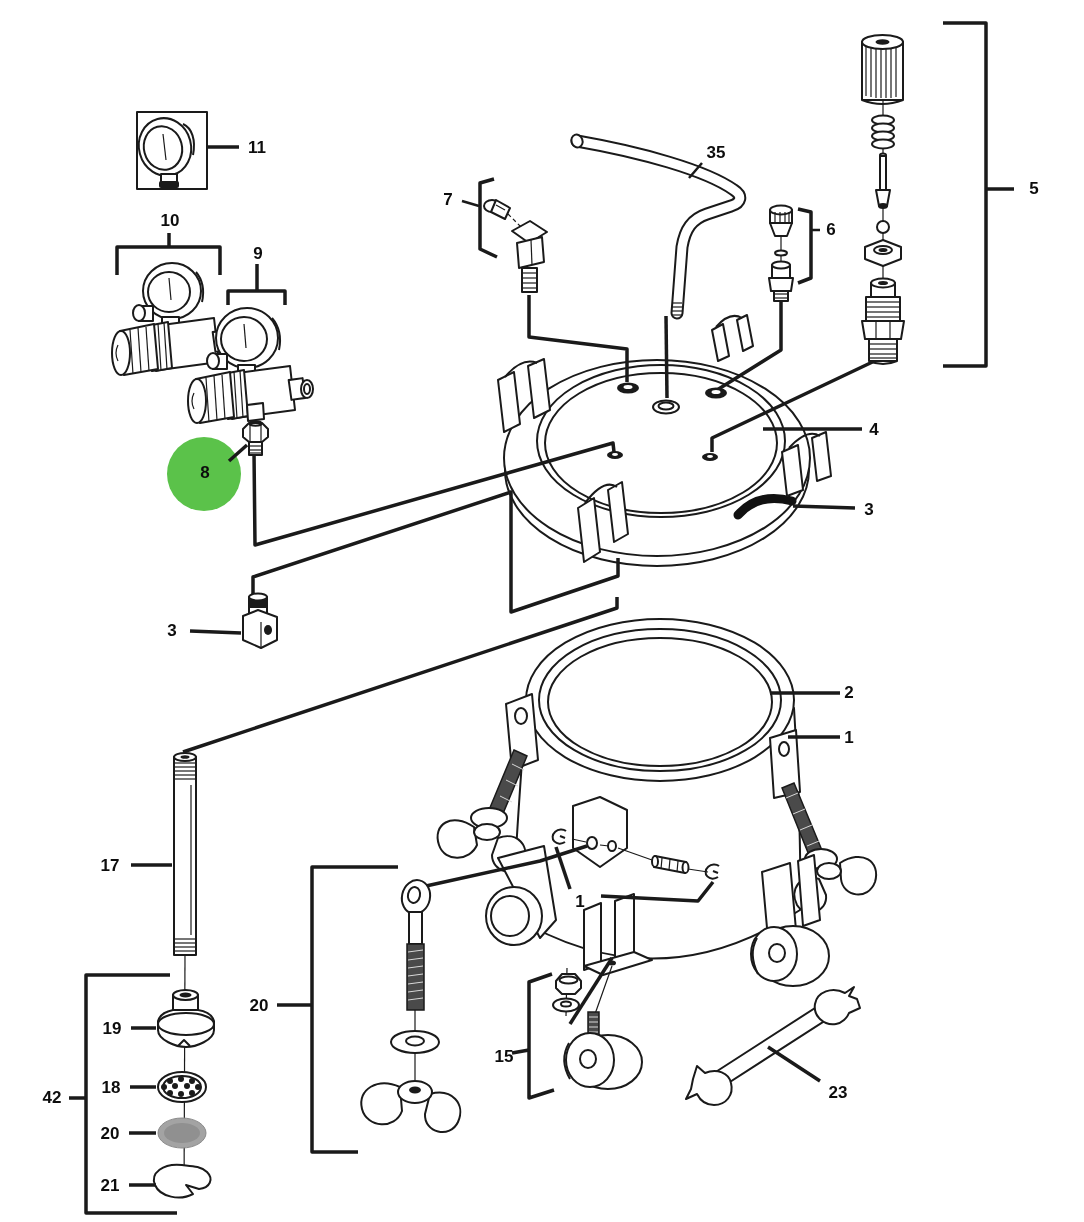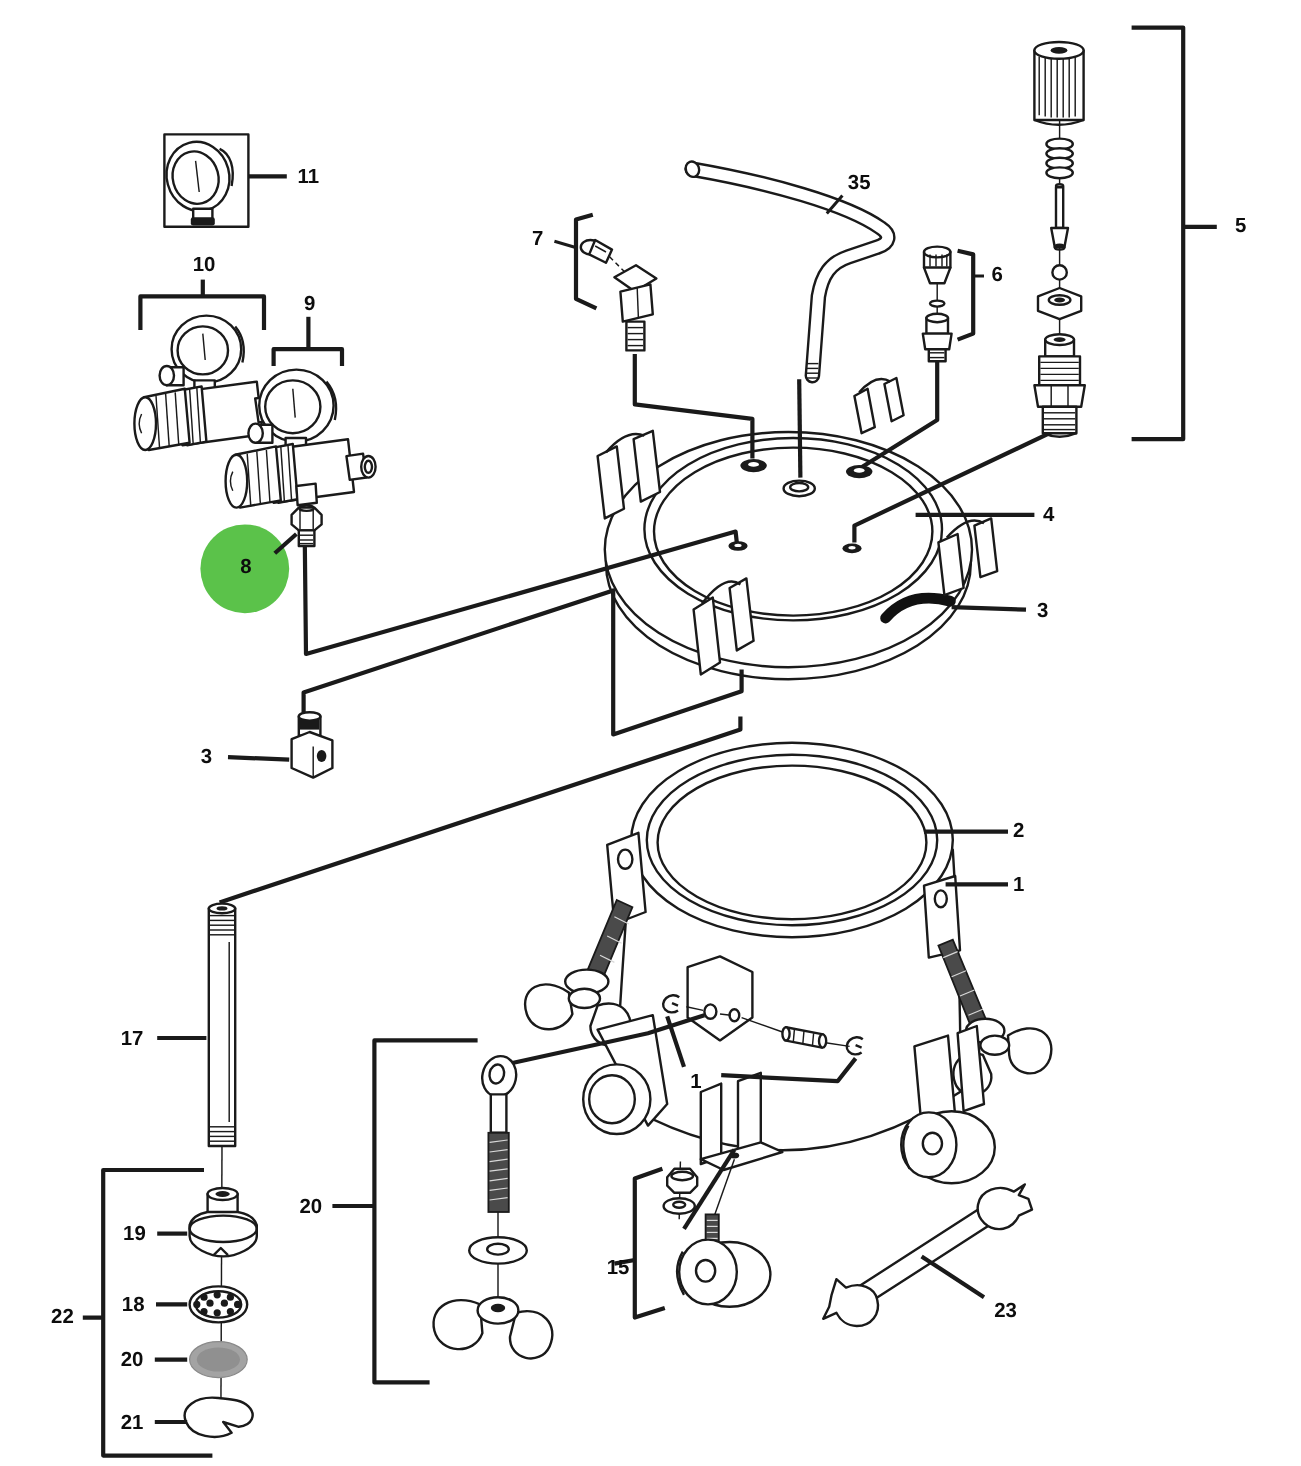--- a/index.html
+++ b/index.html
@@ -483,23 +483,23 @@
   <div class="callout" style="left:874px;top:429px">4</div>
   <div class="callout" style="left:1034px;top:188px">5</div>
   <div class="callout" style="left:831px;top:229px">6</div>
   <div class="callout" style="left:448px;top:199px">7</div>
   <div class="callout" style="left:205px;top:472px">8</div>
   <div class="callout" style="left:258px;top:253px">9</div>
   <div class="callout" style="left:170px;top:220px">10</div>
   <div class="callout" style="left:257px;top:147px">11</div>
   <div class="callout" style="left:172px;top:630px">3</div>
   <div class="callout" style="left:259px;top:1005px">20</div>
-  <div class="callout" style="left:515px;top:1056px">15</div>
+  <div class="callout" style="left:504px;top:1056px">15</div>
   <div class="callout" style="left:580px;top:901px">1</div>
   <div class="callout" style="left:110px;top:865px">17</div>
   <div class="callout" style="left:112px;top:1028px">19</div>
   <div class="callout" style="left:111px;top:1087px">18</div>
   <div class="callout" style="left:110px;top:1133px">20</div>
   <div class="callout" style="left:110px;top:1185px">21</div>
-  <div class="callout" style="left:52px;top:1097px">22</div>
+  <div class="callout" style="left:52px;top:1097px">42</div>
   <div class="callout" style="left:838px;top:1092px">23</div>
   <div class="callout" style="left:716px;top:152px">35</div>
 </div>
 
 </body></html>

